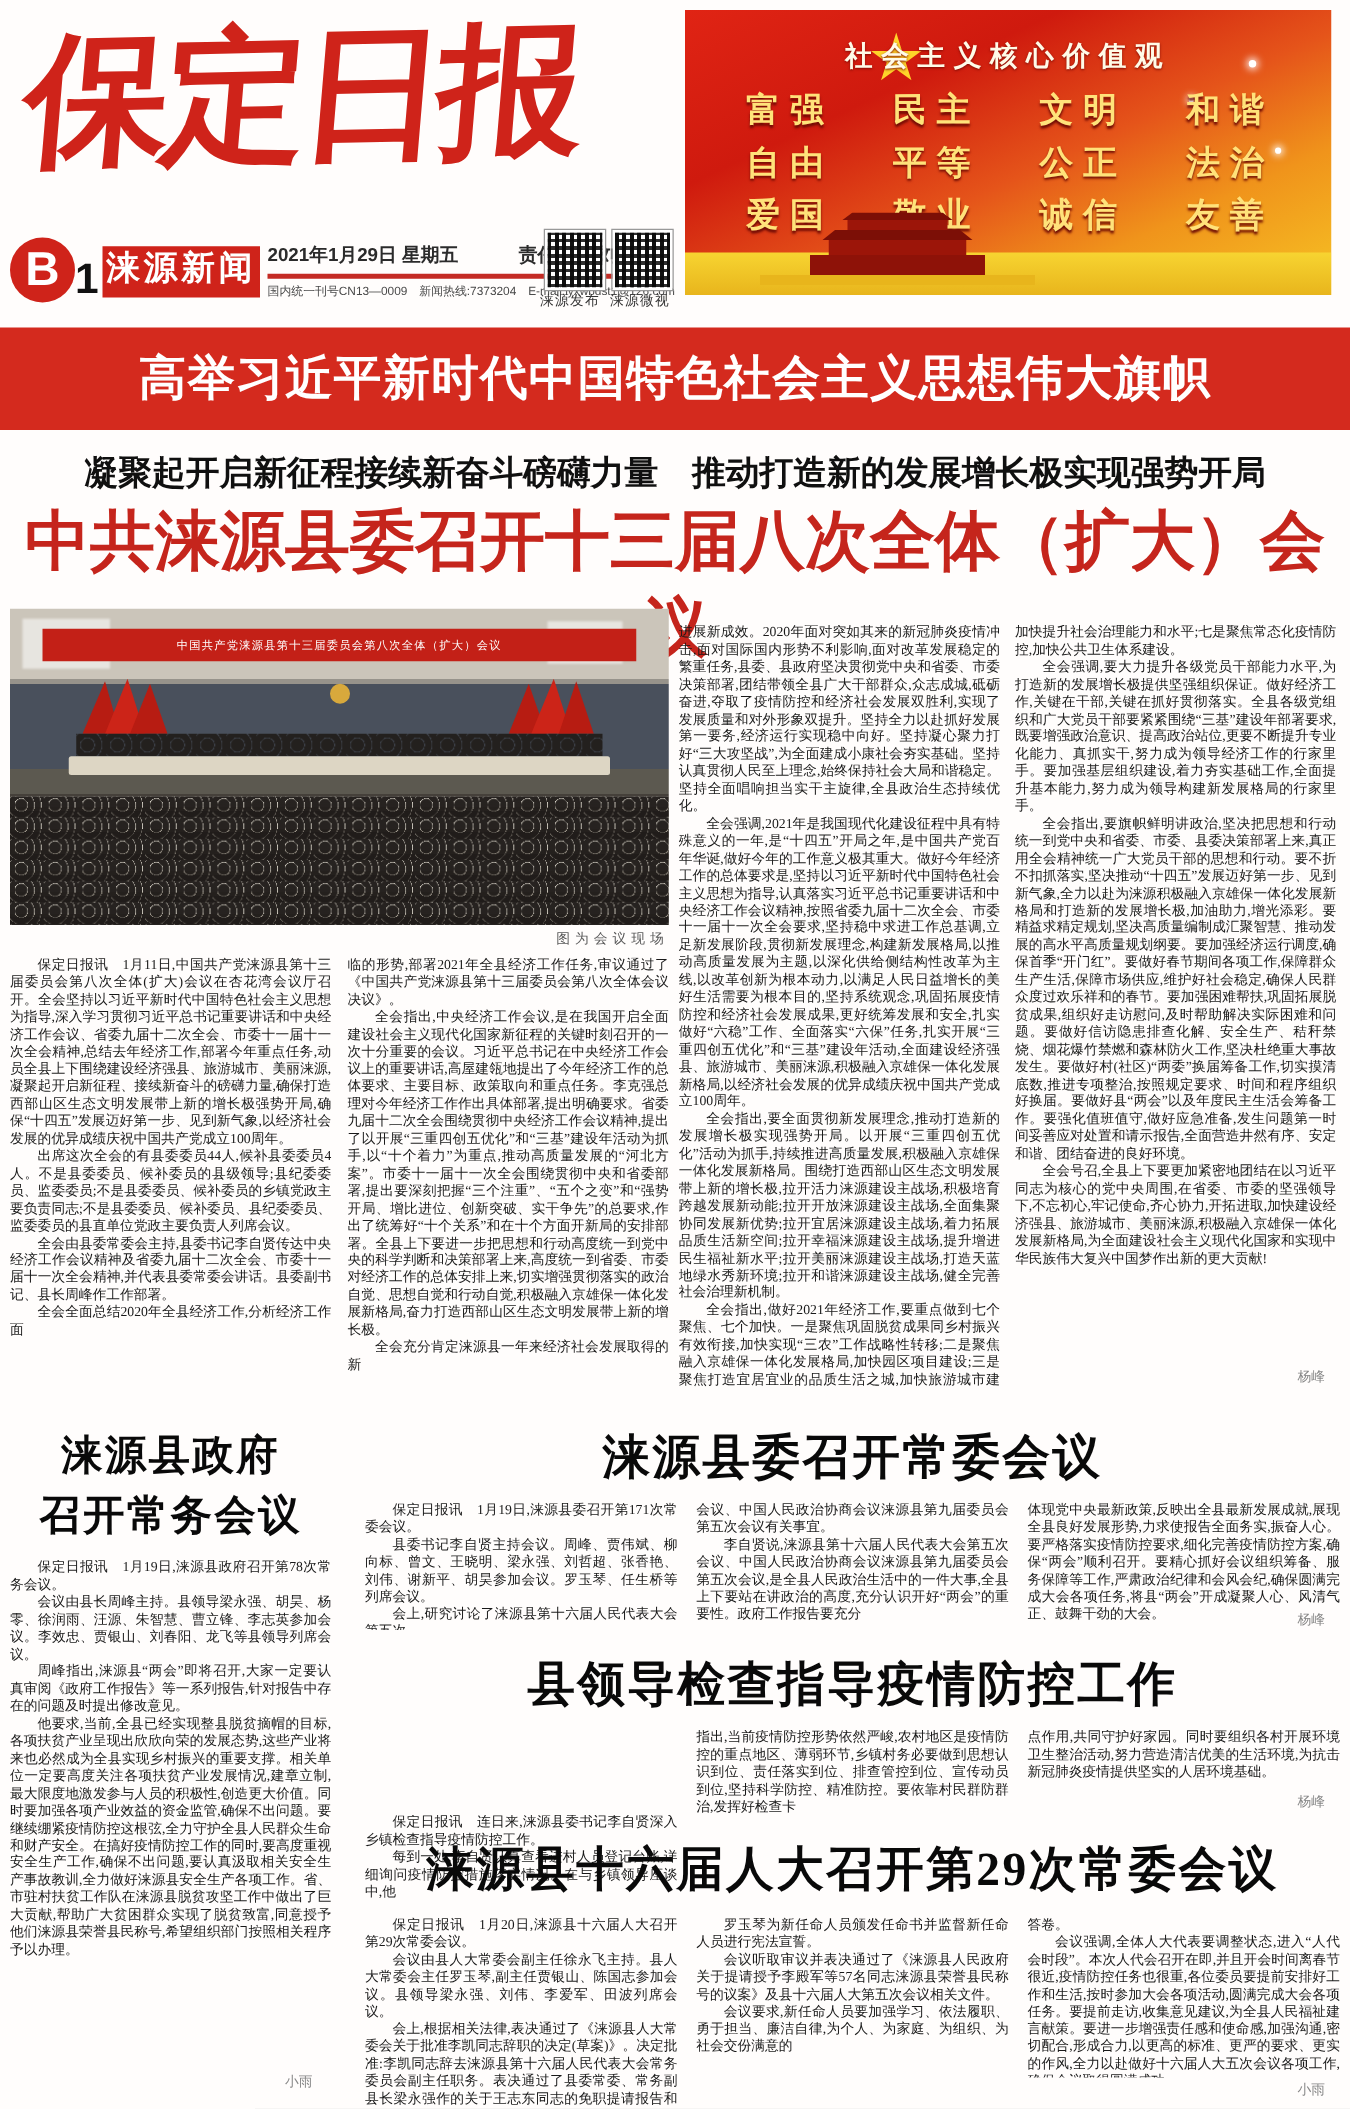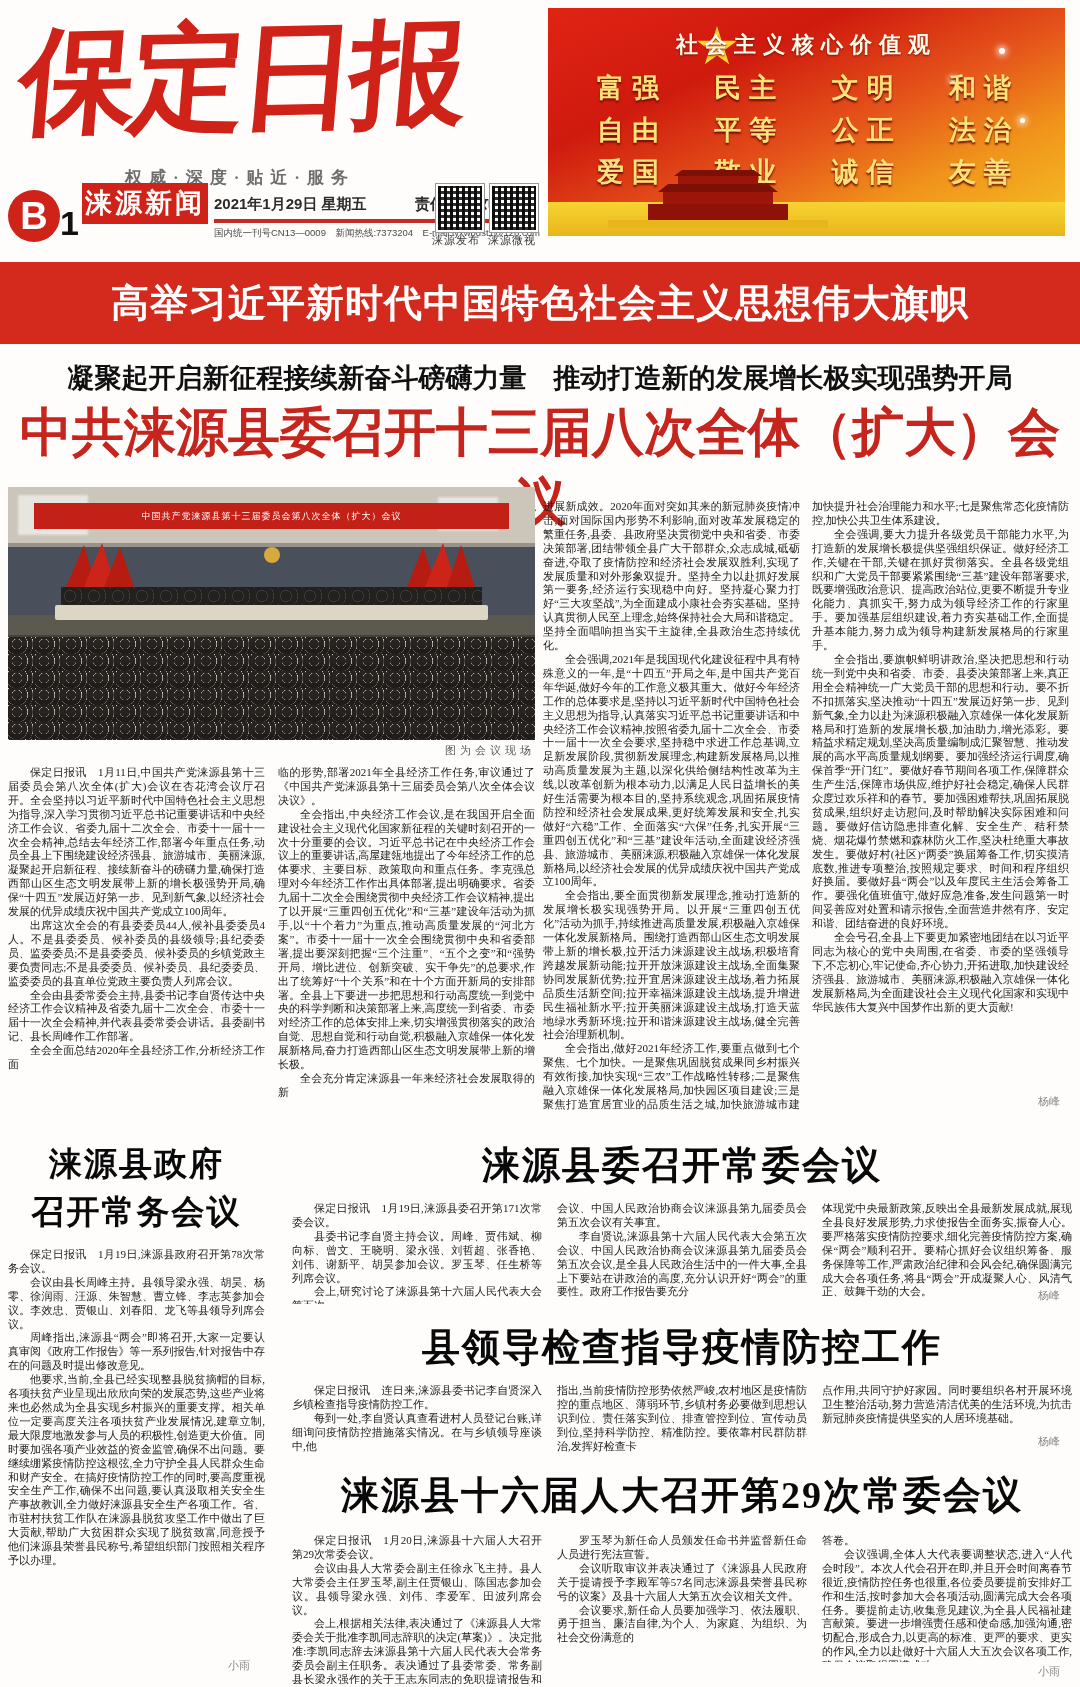--- a/index.html
+++ b/index.html
@@ -12,23 +12,23 @@
       font-weight:bold;font-size:116px;line-height:180px;text-align:center;
       letter-spacing:-6px;transform:skewX(-6deg) rotate(-1.2deg);
       font-family:"Liberation Serif",serif;}
   .mast-tag{left:25px;top:166px;width:430px;text-align:center;font-size:17px;
       letter-spacing:7px;color:#6d6d6d;font-weight:bold;}
   .b-logo{left:8px;top:190px;width:52px;height:52px;background:#cf231a;border-radius:50%;
       color:#fff;font-weight:bold;font-size:38px;text-align:center;line-height:52px;
       font-family:"Liberation Sans",sans-serif;}
   .b-num{left:60px;top:204px;font-size:34px;font-weight:bold;color:#111;
       font-family:"Liberation Sans",sans-serif;}
-  .sec-box{left:82px;top:183px;width:126px;height:41px;background:#cf231a;color:#fff;
+  .sec-box{left:82px;top:197px;width:126px;height:41px;background:#cf231a;color:#fff;
       font-size:27px;font-weight:bold;text-align:center;line-height:41px;letter-spacing:3px;
-      font-family:Liberation Serif, serif;}
+      font-family:Liberation Mono, monospace;}
   .date-line{left:214px;top:195px;font-size:15px;font-weight:bold;color:#2b2b2b;
       font-family:"Liberation Sans",sans-serif;}
   .red-rule{left:214px;top:219px;width:298px;height:4px;background:#c42b24;}
   .info-line{left:214px;top:227px;font-size:9.5px;color:#4a4a4a;
       font-family:"Liberation Sans",sans-serif;}
   .qr{width:44px;height:44px;background:
       repeating-linear-gradient(0deg,rgba(10,10,10,.85) 0 3px,rgba(255,255,255,0) 3px 6px),
       repeating-linear-gradient(90deg,#101010 0 3px,#fff 3px 6px);
       border:2px solid #fff;outline:1px solid #999;}
   .qr-label{font-size:11px;color:#333;letter-spacing:1px;}
@@ -84,21 +84,20 @@
   
   .h-gov{width:257px;text-align:center;font-size:33px;font-weight:bold;color:#090909;letter-spacing:2px;}
   .h-sec{left:292px;width:780px;text-align:center;font-size:38px;font-weight:bold;color:#090909;letter-spacing:2px;}
 </style>
 </head>
 <body>
 
 <div class="page">
 
   <div class="abs mast-title">保定日报</div>
-  <div class="abs mast-tag">权威·深度·贴近·服务</div>
   <div class="abs b-logo">B</div>
   <div class="abs b-num">1</div>
   <div class="abs sec-box">涞源新闻</div>
   <div class="abs date-line">
     <span>2021年1月29日 星期五</span>
     <span style="display:inline-block;width:40px;"></span>
     <span>责任编辑 刘寒凝</span>
   </div>
   <div class="abs red-rule"></div>
   <div class="abs info-line">国内统一刊号CN13—0009　新闻热线:7373204　E-mail:lyxwbdst1@126.com</div>
@@ -214,21 +213,21 @@
   <div class="abs bt" style="left:557px;top:1202px;width:250px;height:102px;">
     <p class="cont">会议、中国人民政治协商会议涞源县第九届委员会第五次会议有关事宜。</p>
     <p>李自贤说,涞源县第十六届人民代表大会第五次会议、中国人民政治协商会议涞源县第九届委员会第五次会议,是全县人民政治生活中的一件大事,全县上下要站在讲政治的高度,充分认识开好“两会”的重要性。政府工作报告要充分</p>
   </div>
   <div class="abs bt" style="left:822px;top:1202px;width:250px;height:102px;">
     <p class="cont">体现党中央最新政策,反映出全县最新发展成就,展现全县良好发展形势,力求使报告全面务实,振奋人心。要严格落实疫情防控要求,细化完善疫情防控方案,确保“两会”顺利召开。要精心抓好会议组织筹备、服务保障等工作,严肃政治纪律和会风会纪,确保圆满完成大会各项任务,将县“两会”开成凝聚人心、风清气正、鼓舞干劲的大会。</p>
   </div>
   <div class="abs byline" style="left:960px;top:1288px;width:100px;">杨峰</div>
 
   <div class="abs h-sec" style="top:1322px;">县领导检查指导疫情防控工作</div>
-  <div class="abs bt" style="left:292px;top:1384px;width:250px;height:76px;">
+  <div class="abs bt" style="left:292px;top:1452px;width:250px;height:76px;">
     <p>保定日报讯　连日来,涞源县委书记李自贤深入乡镇检查指导疫情防控工作。</p>
     <p>每到一处,李自贤认真查看进村人员登记台账,详细询问疫情防控措施落实情况。在与乡镇领导座谈中,他</p>
   </div>
   <div class="abs bt" style="left:557px;top:1384px;width:250px;height:76px;">
     <p class="cont">指出,当前疫情防控形势依然严峻,农村地区是疫情防控的重点地区、薄弱环节,乡镇村务必要做到思想认识到位、责任落实到位、排查管控到位、宣传动员到位,坚持科学防控、精准防控。要依靠村民群防群治,发挥好检查卡</p>
   </div>
   <div class="abs bt" style="left:822px;top:1384px;width:250px;height:76px;">
     <p class="cont">点作用,共同守护好家园。同时要组织各村开展环境卫生整治活动,努力营造清洁优美的生活环境,为抗击新冠肺炎疫情提供坚实的人居环境基础。</p>
   </div>
   <div class="abs byline" style="left:960px;top:1434px;width:100px;">杨峰</div>

